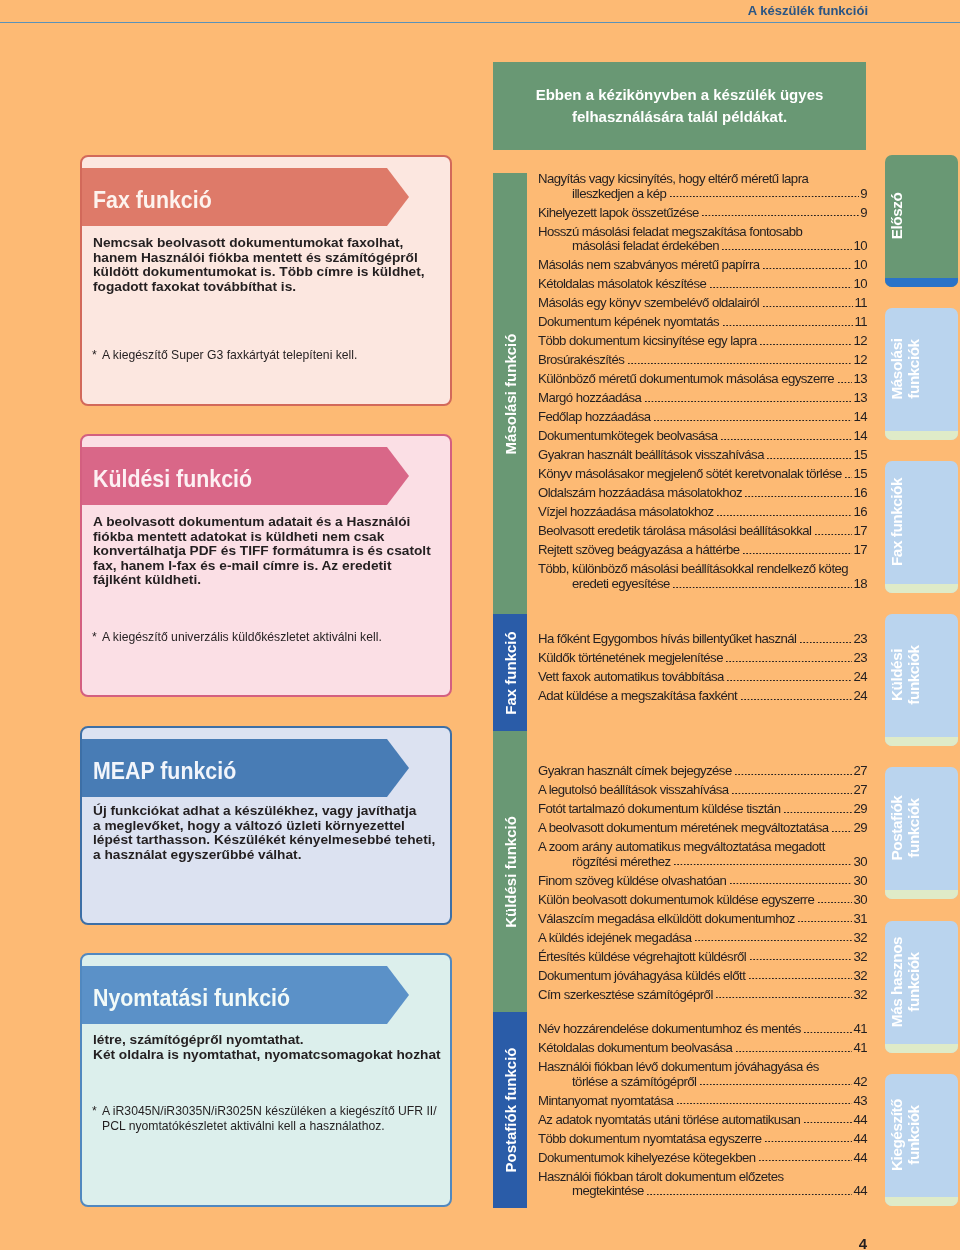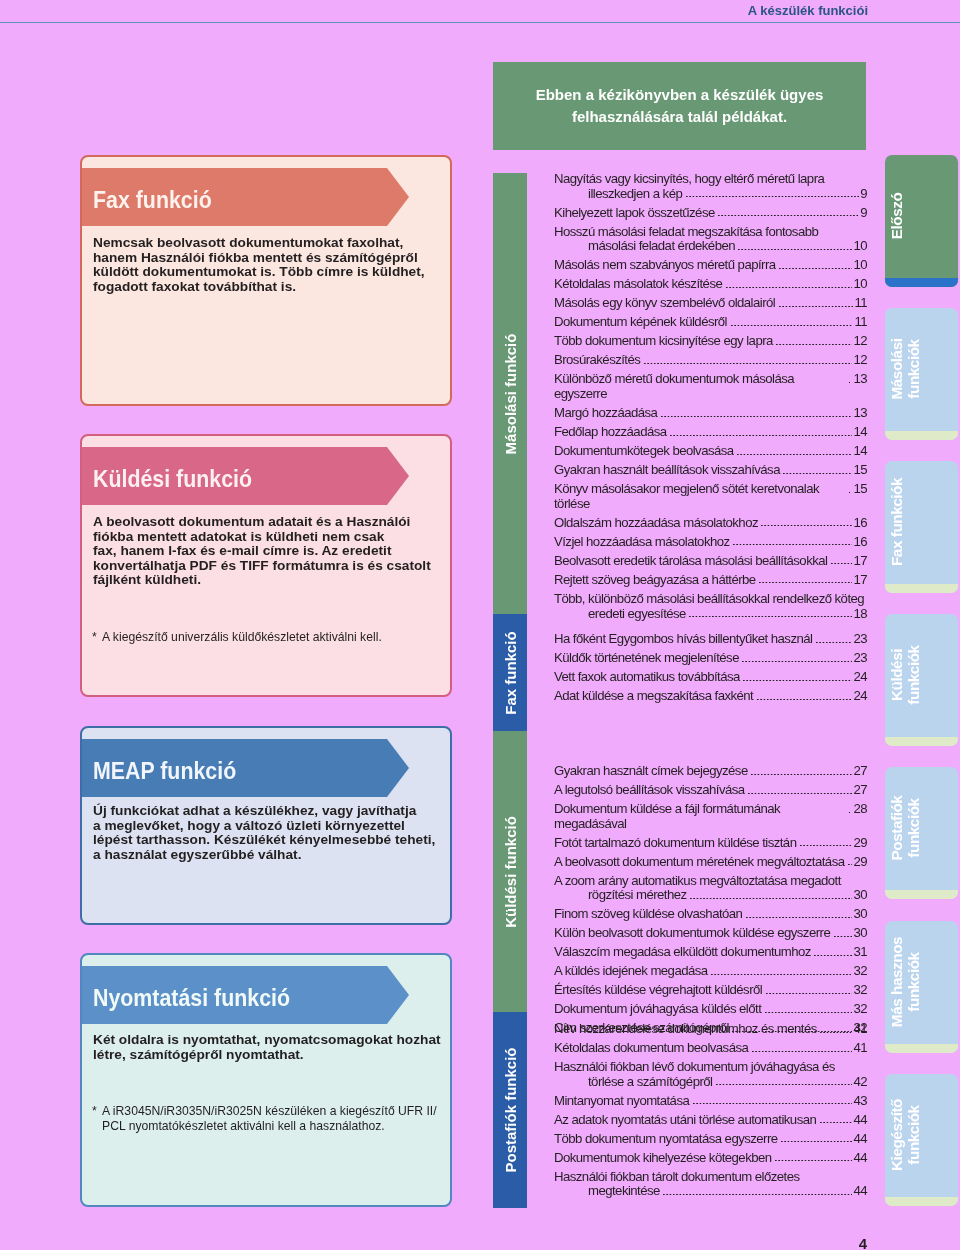--- a/index.html
+++ b/index.html
@@ -1,19 +1,19 @@
 <!DOCTYPE html>
 <html><head>
 <meta charset="utf-8">
 <style>
   html,body{margin:0;padding:0;}
   body{width:960px;height:1250px;background:#fff;
        font-family:"Liberation Sans",sans-serif;
        -webkit-font-smoothing:antialiased;}
-  .page{position:relative;width:960px;height:1250px;overflow:hidden;background:#f0abfc;}
+  .page{position:relative;width:960px;height:1250px;overflow:hidden;background:#fdba74;}
 
   
   .hdr-title{position:absolute;left:0;top:3px;width:868px;text-align:right;
              font-size:13px;font-weight:bold;color:#2a5584;}
   .hdr-rule{position:absolute;left:0;top:22px;width:960px;height:1px;background:#5a92b8;}
 
   
   .intro{position:absolute;left:493px;top:62px;width:373px;height:88px;
          background:#699874;color:#fff;font-weight:bold;font-size:15px;
          line-height:22px;text-align:center;
@@ -40,21 +40,21 @@
 
   
   .sidelabel{position:absolute;left:493px;width:34px;color:#fff;}
   .sidelabel span{position:absolute;left:50%;top:50%;
         transform:translate(-50%,-50%) rotate(-90deg);
         white-space:nowrap;font-size:15px;font-weight:bold;}
   .toc{position:absolute;left:538px;top:0;width:329px;}
   .entry{font-size:13.2px;color:#231f20;line-height:14.7px;margin-bottom:4.3px;letter-spacing:-0.55px;}
   .entry .ln{display:flex;align-items:baseline;}
   .entry .ln.cont{padding-left:34px;}
-  .entry .ln .t{flex:0 1 auto;margin-left:16px;}
+  .entry .ln .t{flex:0 1 auto;}
   .entry .leader{flex:1 1 auto;min-width:3px;
         height:1.5px;margin:0 1px 2.5px 3.5px;
         background-image:linear-gradient(90deg,#231f20 0 1.4px,rgba(0,0,0,0) 1.4px 3.3px);
         background-size:3.3px 1.4px;background-repeat:repeat-x;
         background-position:left center;}
   .entry .pg{flex:0 0 auto;text-align:right;white-space:nowrap;}
 
   
   .tab{position:absolute;left:885px;width:73px;border-radius:7px;overflow:hidden;}
   .tab .strip{position:absolute;left:0;right:0;bottom:0;height:9px;}
@@ -86,33 +86,36 @@
           <path d="M0 0 H305 L327 29 L305 58 H0 Z" fill="#DE7A69"></path>
         </svg>
       </div>
   <h2 style="color:#FDF3EE">Fax funkció</h2>
   <p class="body" style="top:79px">
         <span>Nemcsak beolvasott dokumentumokat faxolhat,</span>
         <span>hanem Használói fiókba mentett és számítógépről</span>
         <span>küldött dokumentumokat is. Több címre is küldhet,</span>
         <span>fogadott faxokat továbbíthat is.</span>
       </p>
+  <p class="note" style="top:191px">
+        <span class="nl"><span class="star">*</span><span>A kiegészítő Super G3 faxkártyát telepíteni kell.</span></span>
+      </p>
 </div>
 <div class="card" style="top:434px;height:263px;border-color:#D35F80;background:#FBDFE5;">
   <div class="band">
         <svg width="330" height="58" viewBox="0 0 330 58" xmlns="http://www.w3.org/2000/svg">
           <path d="M0 0 H305 L327 29 L305 58 H0 Z" fill="#D96788"></path>
         </svg>
       </div>
   <h2 style="color:#FDF0F3">Küldési funkció</h2>
   <p class="body" style="top:79px">
         <span>A beolvasott dokumentum adatait és a Használói</span>
         <span>fiókba mentett adatokat is küldheti nem csak</span>
+        <span>konvertálhatja PDF és TIFF formátumra is és csatolt</span>
         <span>fax, hanem I-fax és e-mail címre is. Az eredetit</span>
-        <span>konvertálhatja PDF és TIFF formátumra is és csatolt</span>
         <span>fájlként küldheti.</span>
       </p>
   <p class="note" style="top:194px">
         <span class="nl"><span class="star">*</span><span>A kiegészítő univerzális küldőkészletet aktiválni kell.</span></span>
       </p>
 </div>
 <div class="card" style="top:726px;height:199px;border-color:#3D6FA6;background:#DCE2F1;">
   <div class="band">
         <svg width="330" height="58" viewBox="0 0 330 58" xmlns="http://www.w3.org/2000/svg">
           <path d="M0 0 H305 L327 29 L305 58 H0 Z" fill="#487CB5"></path>
@@ -127,22 +130,22 @@
       </p>
 </div>
 <div class="card" style="top:953px;height:254px;border-color:#5188BF;background:#DCEFEC;">
   <div class="band">
         <svg width="330" height="58" viewBox="0 0 330 58" xmlns="http://www.w3.org/2000/svg">
           <path d="M0 0 H305 L327 29 L305 58 H0 Z" fill="#5B91C8"></path>
         </svg>
       </div>
   <h2 style="color:#F2FAF8">Nyomtatási funkció</h2>
   <p class="body" style="top:78px">
+        <span>létre, számítógépről nyomtathat.</span>
         <span>Két oldalra is nyomtathat, nyomatcsomagokat hozhat</span>
-        <span>létre, számítógépről nyomtathat.</span>
       </p>
   <p class="note" style="top:149px">
         <span class="nl"><span class="star">*</span><span>A iR3045N/iR3035N/iR3025N készüléken a kiegészítő UFR II/</span></span>
         <span class="nl cont"><span>PCL nyomtatókészletet aktiválni kell a használathoz.</span></span>
       </p>
 </div>
 <div class="sidelabel" style="top:173px;height:441px;background:#699874;">
       <span>Másolási funkció</span>
     </div>
 <div class="sidelabel" style="top:614px;height:117px;background:#2A5CA8;">
@@ -198,21 +201,21 @@
       </div>
   <div class="entry">
         <span class="ln">
           <span class="t">Másolás egy könyv szembelévő oldalairól</span>
           <span class="leader"></span>
           <span class="pg">11</span>
         </span>
       </div>
   <div class="entry">
         <span class="ln">
-          <span class="t">Dokumentum képének küldésről</span>
+          <span class="t">Dokumentum képének nyomtatás</span>
           <span class="leader"></span>
           <span class="pg">11</span>
         </span>
       </div>
   <div class="entry">
         <span class="ln">
           <span class="t">Több dokumentum kicsinyítése egy lapra</span>
           <span class="leader"></span>
           <span class="pg">12</span>
         </span>
@@ -345,27 +348,20 @@
       </div>
   <div class="entry">
         <span class="ln">
           <span class="t">A legutolsó beállítások visszahívása</span>
           <span class="leader"></span>
           <span class="pg">27</span>
         </span>
       </div>
   <div class="entry">
         <span class="ln">
-          <span class="t">Dokumentum küldése a fájl formátumának megadásával</span>
-          <span class="leader"></span>
-          <span class="pg">28</span>
-        </span>
-      </div>
-  <div class="entry">
-        <span class="ln">
           <span class="t">Fotót tartalmazó dokumentum küldése tisztán</span>
           <span class="leader"></span>
           <span class="pg">29</span>
         </span>
       </div>
   <div class="entry">
         <span class="ln">
           <span class="t">A beolvasott dokumentum méretének megváltoztatása</span>
           <span class="leader"></span>
           <span class="pg">29</span>

